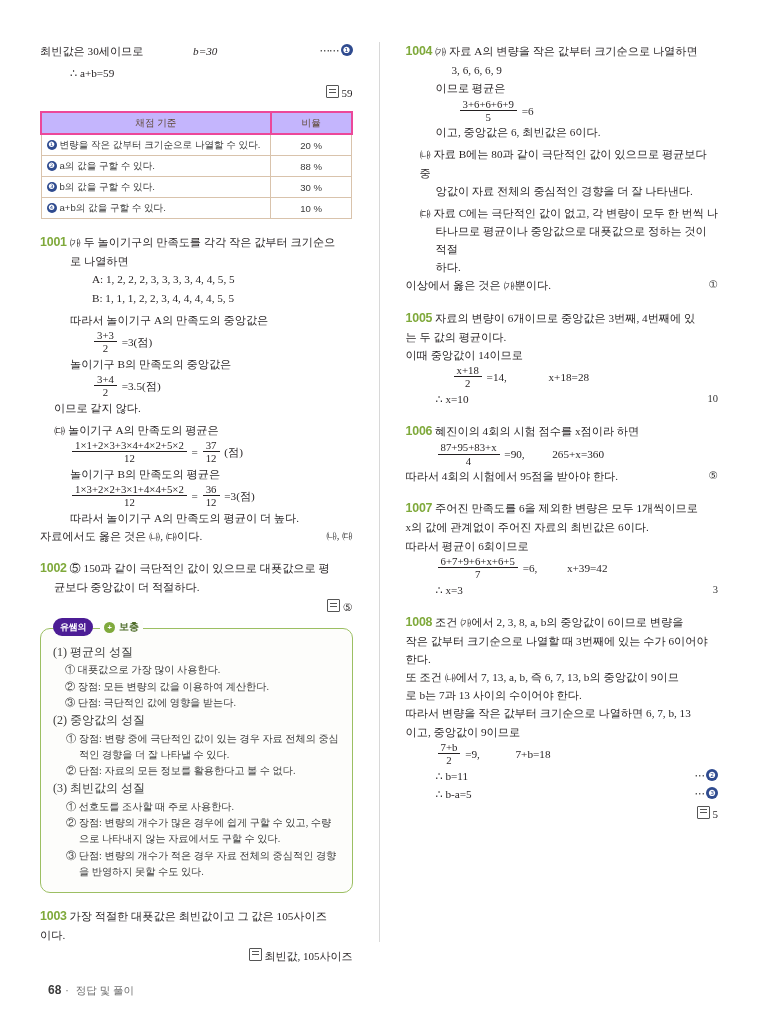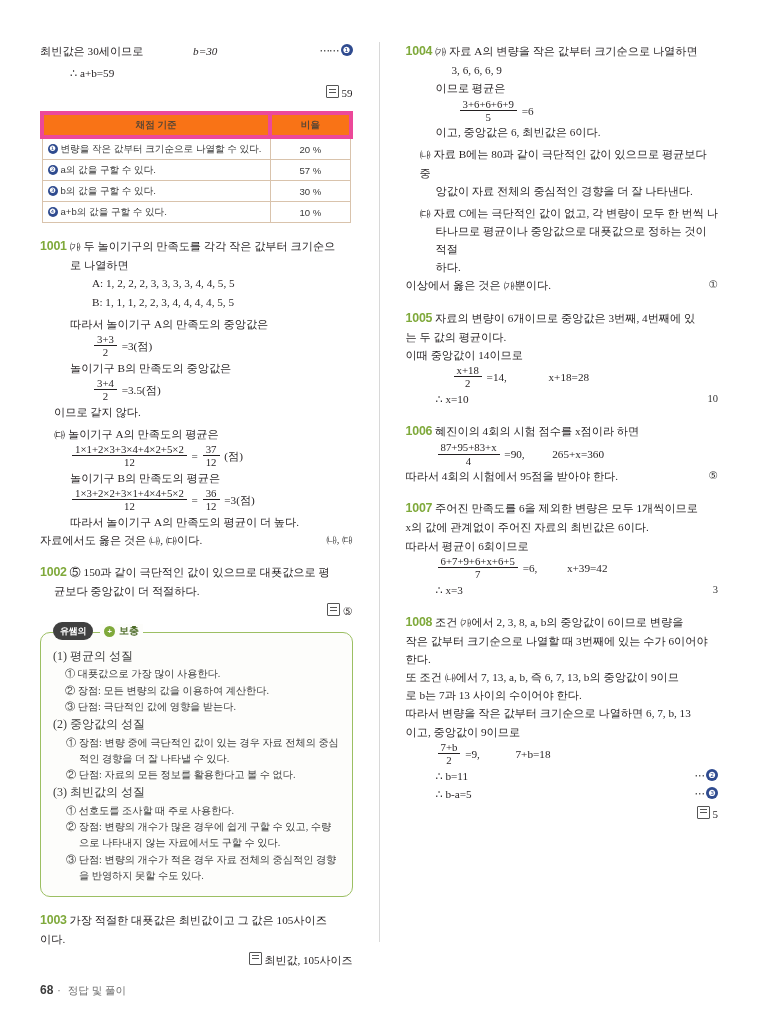--- a/index.html
+++ b/index.html
@@ -149,23 +149,23 @@
 
   
   .score-table {
     width: 100%;
     border-collapse: collapse;
     margin-top: 8px;
     font-size: 9.6px;
     font-family: "Liberation Sans", sans-serif;
   }
   .score-table th {
-    background: #f97316;
-    border: 4px solid #ec4899;
-    font-weight: bold;
+    background: #c4b5fd;
+    border: 2px solid #ec4899;
+    font-weight: normal;
     padding: 3.5px 4px;
     color: #5d4733;
   }
   .score-table th.w1 { width: 74%; }
   .score-table th.w2 { width: 26%; }
   .score-table td {
     border: 1px solid #d9c3ac;
     padding: 3.5px 5px;
     color: #3a3a3a;
     margin-left: 32px;
@@ -193,21 +193,21 @@
     margin-top: 14px;
     background: #fdfdfb;
   }
   .supp-head {
     display: flex;
     align-items: center;
     gap: 7px;
     margin: -21px 0 7px 0;
   }
   .supp-tag {
-    background: #404040;
+    background: #4c1d95;
     color: #fff;
     font-family: "Liberation Sans", sans-serif;
     font-size: 9px;
     font-weight: bold;
     padding: 2.5px 7px;
     border-radius: 9px;
     letter-spacing: -0.3px;
   }
   .supp-label {
     background: #fdfdfb;
@@ -246,21 +246,21 @@
     font-size: 10.2px;
     line-height: 1.6;
     padding-left: 26px;
     text-indent: -13px;
     color: #3b3b3b;
   }
 
   
   .footer {
     position: absolute;
-    left: 40px;
+    left: 48px;
     bottom: 26px;
     font-family: "Liberation Sans", sans-serif;
     font-size: 10.5px;
     color: #6f6f6f;
   }
   .footer .pg {
     font-weight: bold;
     color: #3c3c3c;
     font-size: 12px;
     margin-right: 4px;
@@ -297,21 +297,21 @@
             <th class="w2">비율</th>
           </tr>
         </thead>
         <tbody>
           <tr>
             <td><span class="num-badge">❶</span><span>변량을 작은 값부터 크기순으로 나열할 수 있다.</span></td>
             <td class="pct">20 %</td>
           </tr>
           <tr>
             <td><span class="num-badge">❷</span><span>a의 값을 구할 수 있다.</span></td>
-            <td class="pct">57 %</td>
+            <td class="pct">88 %</td>
           </tr>
           <tr>
             <td><span class="num-badge">❸</span><span>b의 값을 구할 수 있다.</span></td>
             <td class="pct">30 %</td>
           </tr>
           <tr>
             <td><span class="num-badge">❹</span><span>a+b의 값을 구할 수 있다.</span></td>
             <td class="pct">10 %</td>
           </tr>
         </tbody>

